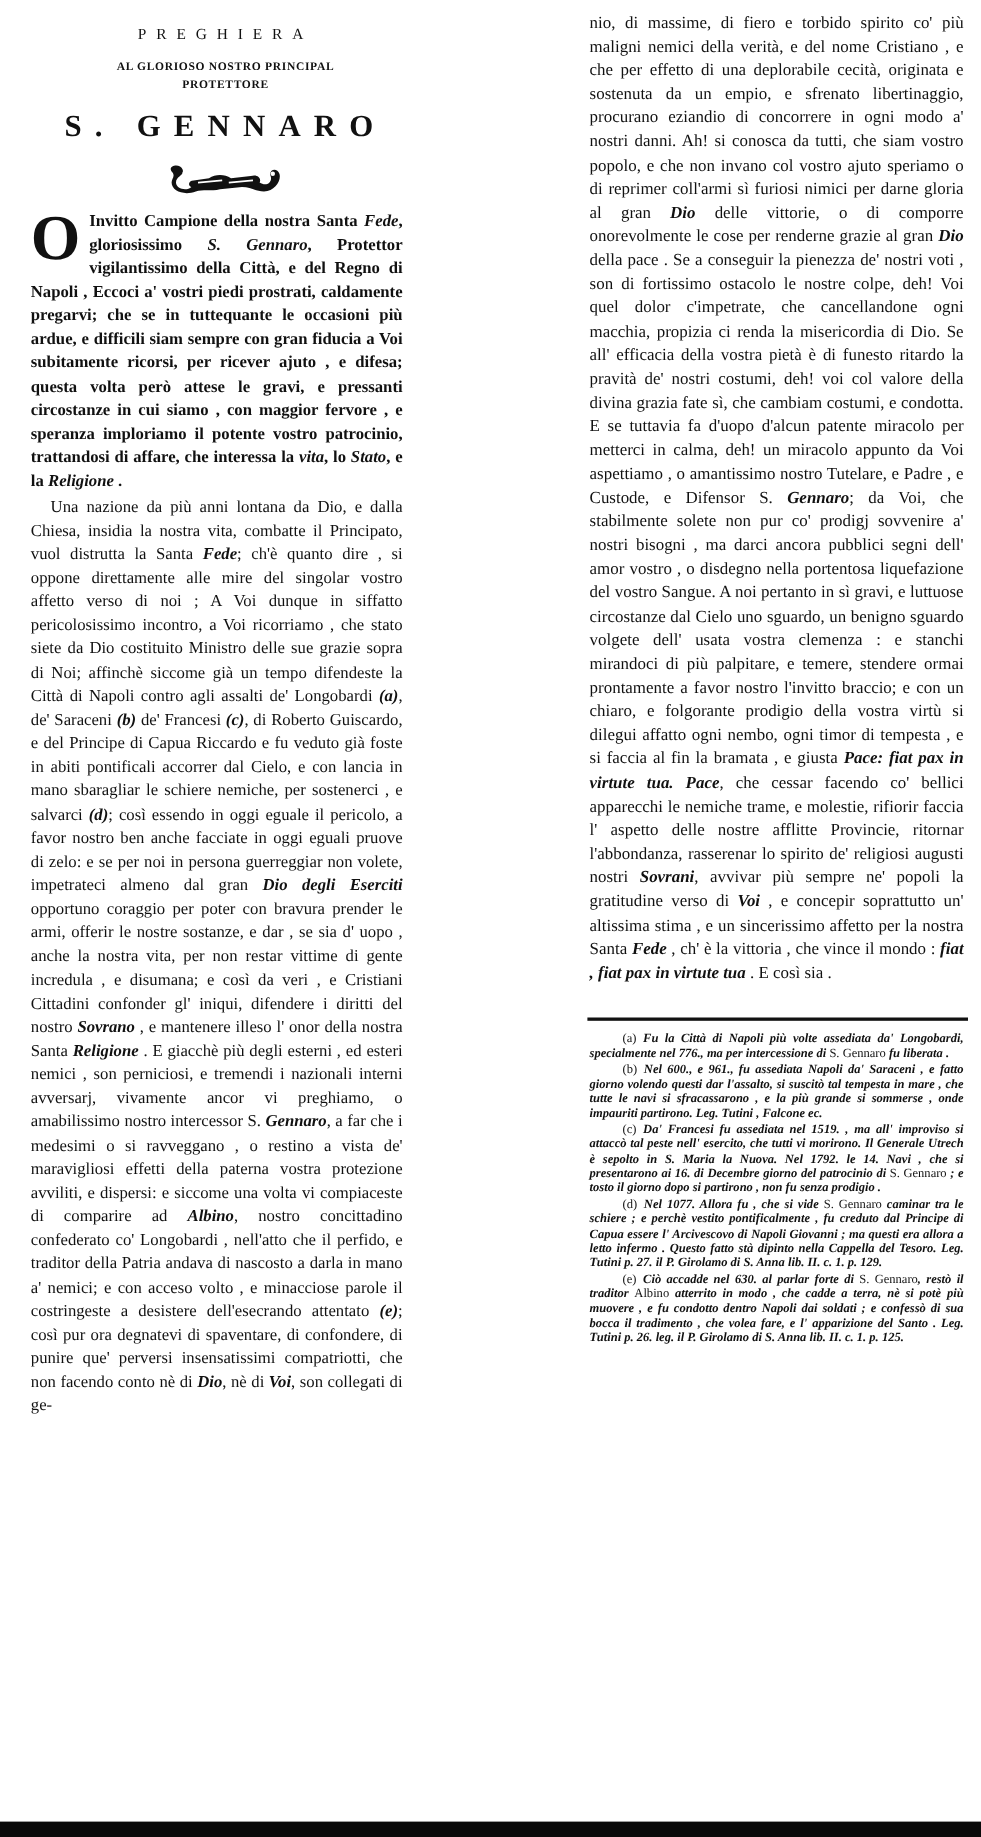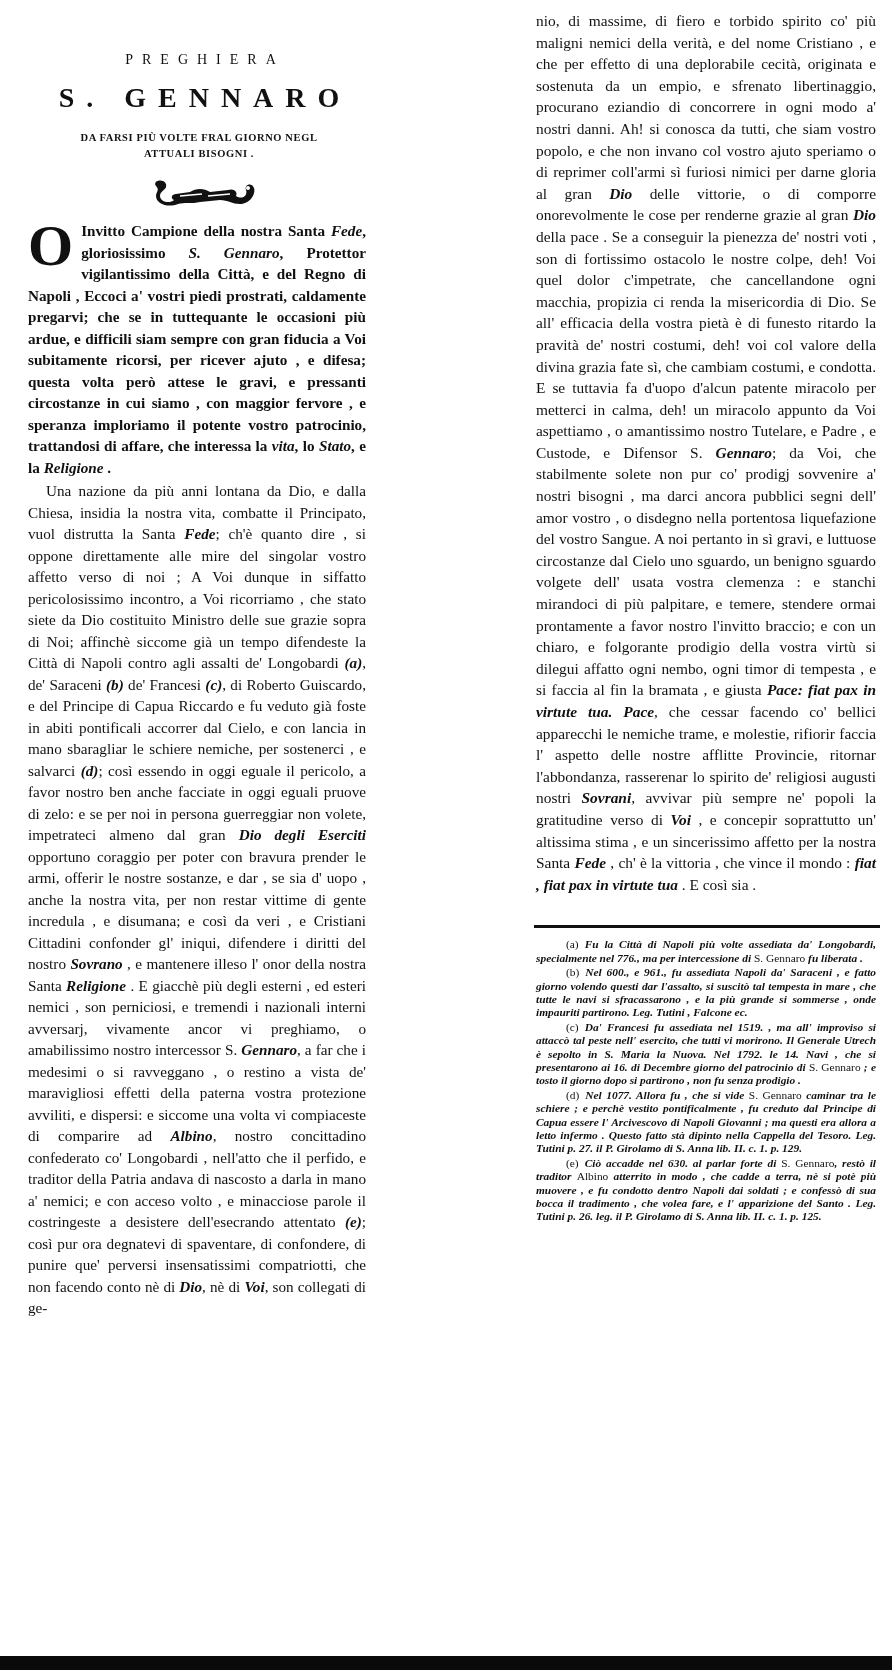--- a/index.html
+++ b/index.html
@@ -4,21 +4,21 @@
 <style>
   html, body { margin: 0; padding: 0; background: #ffffff; }
   body {
     width: 892px; height: 1670px; position: relative; overflow: hidden;
     font-family: "Liberation Serif", "DejaVu Serif", serif; color: #111;
   }
   .page { position: absolute; left: 0; top: 0; width: 892px; height: 1655px; background: #fff; }
   .bottom-bar { position: absolute; left: 0; bottom: 0; width: 892px; height: 14px; background: #0a0a0a; }
 
   
-  .col-left { position: absolute; left: 28px; top: 0; width: 338px; margin-top: 28px; }
+  .col-left { position: absolute; left: 28px; top: 0; width: 338px; }
   .title-preghiera {
     text-align: center; margin-top: 24px; font-size: 14px; letter-spacing: 9px; font-weight: normal;
     padding-left: 16px;
   }
   .subtitle-1 {
     text-align: center; margin-top: 14px; font-size: 10.5px; font-weight: bold; letter-spacing: 0.6px; line-height: 16px;
     font-variant: small-caps; padding-left: 16px;
   }
   .title-gennaro {
     text-align: center; margin-top: 14px; font-size: 28px; font-weight: bold; letter-spacing: 12px;
@@ -56,25 +56,25 @@
   .footnote .fn-mark { font-style: normal; font-weight: normal; margin-right: 6px; }
   .footnote .roman { font-style: normal; font-weight: normal; }
 </style>
 </head>
 <body>
 
 <div class="page">
 
   <div class="col-left">
     <div class="title-preghiera">PREGHIERA</div>
+    <div class="subtitle-1">
+      <div>AL GLORIOSO NOSTRO PRINCIPAL</div>
+      <div>PROTETTORE</div>
+    </div>
     <div class="title-gennaro">S. GENNARO</div>
-    <div class="subtitle-2">
-      <div>DA FARSI PIÙ VOLTE FRAL GIORNO NEGL</div>
-      <div>ATTUALI BISOGNI .</div>
-    </div>
     <svg class="ornament" viewBox="0 0 110 30">
       <path d="M6,8 C2,2 14,0 16,6 C18,12 10,12 10,18 C10,24 20,26 24,22 C20,20 22,16 26,16 L40,14 C46,10 54,10 60,14 L78,12 C84,10 88,14 86,18 C92,22 98,18 96,12 C94,6 102,4 104,10 C106,16 100,26 90,26 C82,26 78,22 70,22 L50,24 C42,26 34,24 28,26 C18,30 6,26 6,18 C6,14 10,12 6,8 Z" fill="#111"></path>
       <path d="M30,18 L52,16 M58,18 L80,16" stroke="#fff" stroke-width="1.6" fill="none"></path>
       <circle cx="18" cy="9" r="2" fill="#fff"></circle>
       <circle cx="98" cy="10" r="2" fill="#fff"></circle>
     </svg>
 
     <p class="body-text para1"><span class="dropcap">O</span><span class="bold-ish"><span>Invitto Campione della nostra Santa </span><i>Fede</i><span>, gloriosissimo </span><i>S. Gennaro</i><span>, Protettor vigilantissimo della Città, e del Regno di Napoli , Eccoci a' vostri piedi prostrati, caldamente pregarvi; che se in tuttequante le occasioni più ardue, e difficili siam sempre con gran fiducia a Voi subitamente ricorsi, per ricever ajuto , e difesa; questa volta però attese le gravi, e pressanti circostanze in cui siamo , con maggior fervore , e speranza imploriamo il potente vostro patrocinio, trattandosi di affare, che interessa la </span><i>vita</i><span>, lo </span><i>Stato</i><span>, e la </span><i>Religione</i><span> .</span></span></p>
 
     <p class="body-text para2"><span><span>Una nazione da più anni lontana da Dio, e dalla Chiesa, insidia la nostra vita, combatte il Principato, vuol distrutta la Santa </span><i>Fede</i><span>; ch'è quanto dire , si oppone direttamente alle mire del singolar vostro affetto verso di noi ; A Voi dunque in siffatto pericolosissimo incontro, a Voi ricorriamo , che stato siete da Dio costituito Ministro delle sue grazie sopra di Noi; affinchè siccome già un tempo difendeste la Città di Napoli contro agli assalti de' Longobardi </span><i>(a)</i><span>, de' Saraceni </span><i>(b)</i><span> de' Francesi </span><i>(c)</i><span>, di Roberto Guiscardo, e del Principe di Capua Riccardo e fu veduto già foste in abiti pontificali accorrer dal Cielo, e con lancia in mano sbaragliar le schiere nemiche, per sostenerci , e salvarci </span><i>(d)</i><span>; così essendo in oggi eguale il pericolo, a favor nostro ben anche facciate in oggi eguali pruove di zelo: e se per noi in persona guerreggiar non volete, impetrateci almeno dal gran </span><i>Dio degli Eserciti</i><span> opportuno coraggio per poter con bravura prender le armi, offerir le nostre sostanze, e dar , se sia d' uopo , anche la nostra vita, per non restar vittime di gente incredula , e disumana; e così da veri , e Cristiani Cittadini confonder gl' iniqui, difendere i diritti del nostro </span><i>Sovrano</i><span> , e mantenere illeso l' onor della nostra Santa </span><i>Religione</i><span> . E giacchè più degli esterni , ed esteri nemici , son perniciosi, e tremendi i nazionali interni avversarj, vivamente ancor vi preghiamo, o amabilissimo nostro intercessor S. </span><i>Gennaro</i><span>, a far che i medesimi o si ravveggano , o restino a vista de' maravigliosi effetti della paterna vostra protezione avviliti, e dispersi: e siccome una volta vi compiaceste di comparire ad </span><i>Albino</i><span>, nostro concittadino confederato co' Longobardi , nell'atto che il perfido, e traditor della Patria andava di nascosto a darla in mano a' nemici; e con acceso volto , e minacciose parole il costringeste a desistere dell'esecrando attentato </span><i>(e)</i><span>; così pur ora degnatevi di spaventare, di confondere, di punire que' perversi insensatissimi compatriotti, che non facendo conto nè di </span><i>Dio</i><span>, nè di </span><i>Voi</i><span>, son collegati di ge-</span></span></p>

